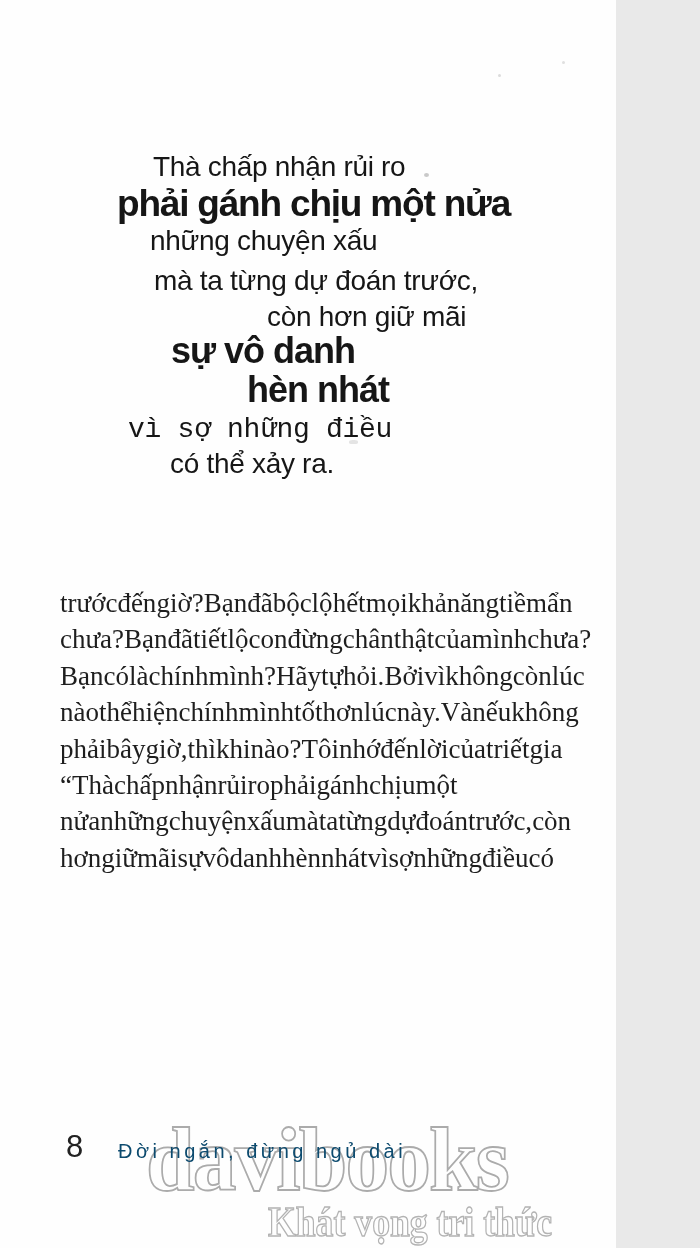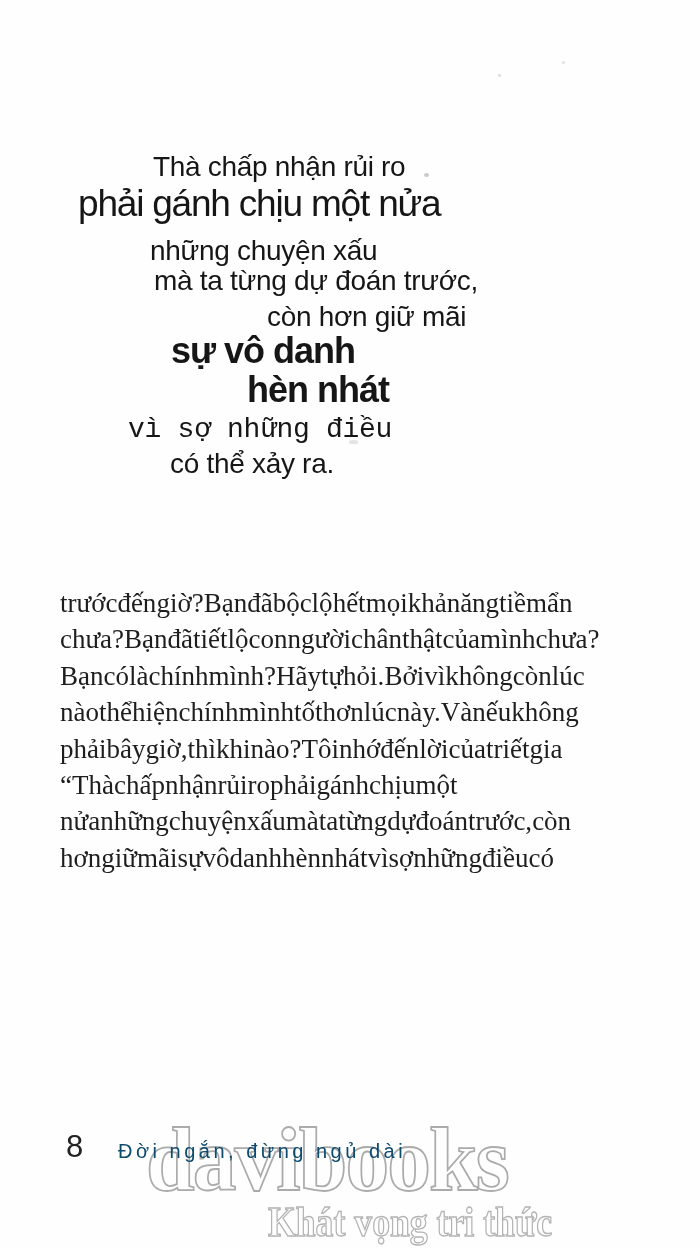--- a/index.html
+++ b/index.html
@@ -1,40 +1,40 @@
 <!DOCTYPE html>
 <html><head>
 <meta charset="utf-8">
 <style>
   html, body { margin: 0; padding: 0; background: #e9e9e9; }
   #page {
     position: relative;
-    width: 700px;
+    width: 616px;
     height: 1248px;
     background: #fefefe;
     overflow: hidden;
     font-family: "Liberation Sans", sans-serif;
     color: #1d1d1d;
   }
 
   
   .q-line {
     position: absolute;
     white-space: nowrap;
     font-family: "Liberation Sans", sans-serif;
     color: #161616;
     font-size: 28px;
     line-height: 1;
     letter-spacing: -0.3px;
   }
-  .q-bold-lg { font-size: 37px; font-weight: 400; letter-spacing: -1.2px; }
+  .q-bold-lg { font-size: 37px; font-weight: 700; letter-spacing: -1.2px; margin-left: 39px; }
   .q-bold-md { font-size: 36px; font-weight: 700; letter-spacing: -1px; }
   #q1 { left: 153px; top: 153px; }
   #q2 { left: 78px;  top: 185px; }
-  #q3 { left: 150px; top: 237px; text-align: right; }
+  #q3 { left: 150px; top: 227px; text-align: right; }
   #q4 { left: 154px; top: 267px; }
   #q5 { left: 267px; top: 303px; }
   #q6 { left: 171px; top: 333px; }
   #q7 { left: 247px; top: 372px; }
   #q8 { left: 128px; top: 416px; font-family: Liberation Mono, monospace; }
   #q9 { left: 170px; top: 450px; }
 
   
   #paragraph {
     position: absolute;
@@ -147,21 +147,21 @@
         <span>tiềm</span>
         <span>ẩn</span>
       </div>
     <div class="p-line p-just">
         <span>chưa?</span>
         <span>Bạn</span>
         <span>đã</span>
         <span>tiết</span>
         <span>lộ</span>
         <span>con</span>
-        <span>người</span>
+        <span>đừng</span>
         <span>chân</span>
         <span>thật</span>
         <span>của</span>
         <span>mình</span>
         <span>chưa?</span>
       </div>
     <div class="p-line p-just">
         <span>Bạn</span>
         <span>có</span>
         <span>là</span>

